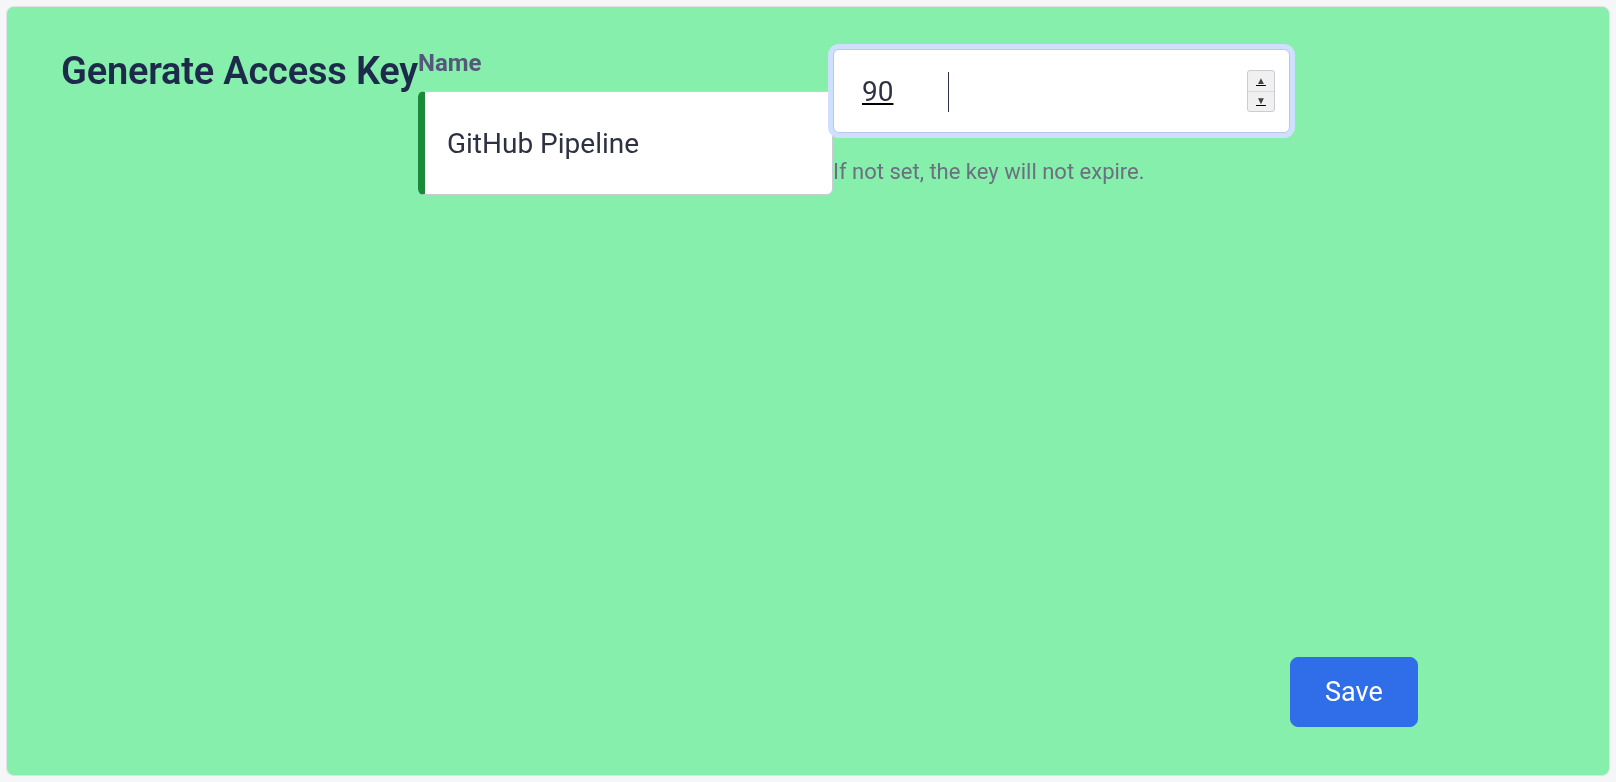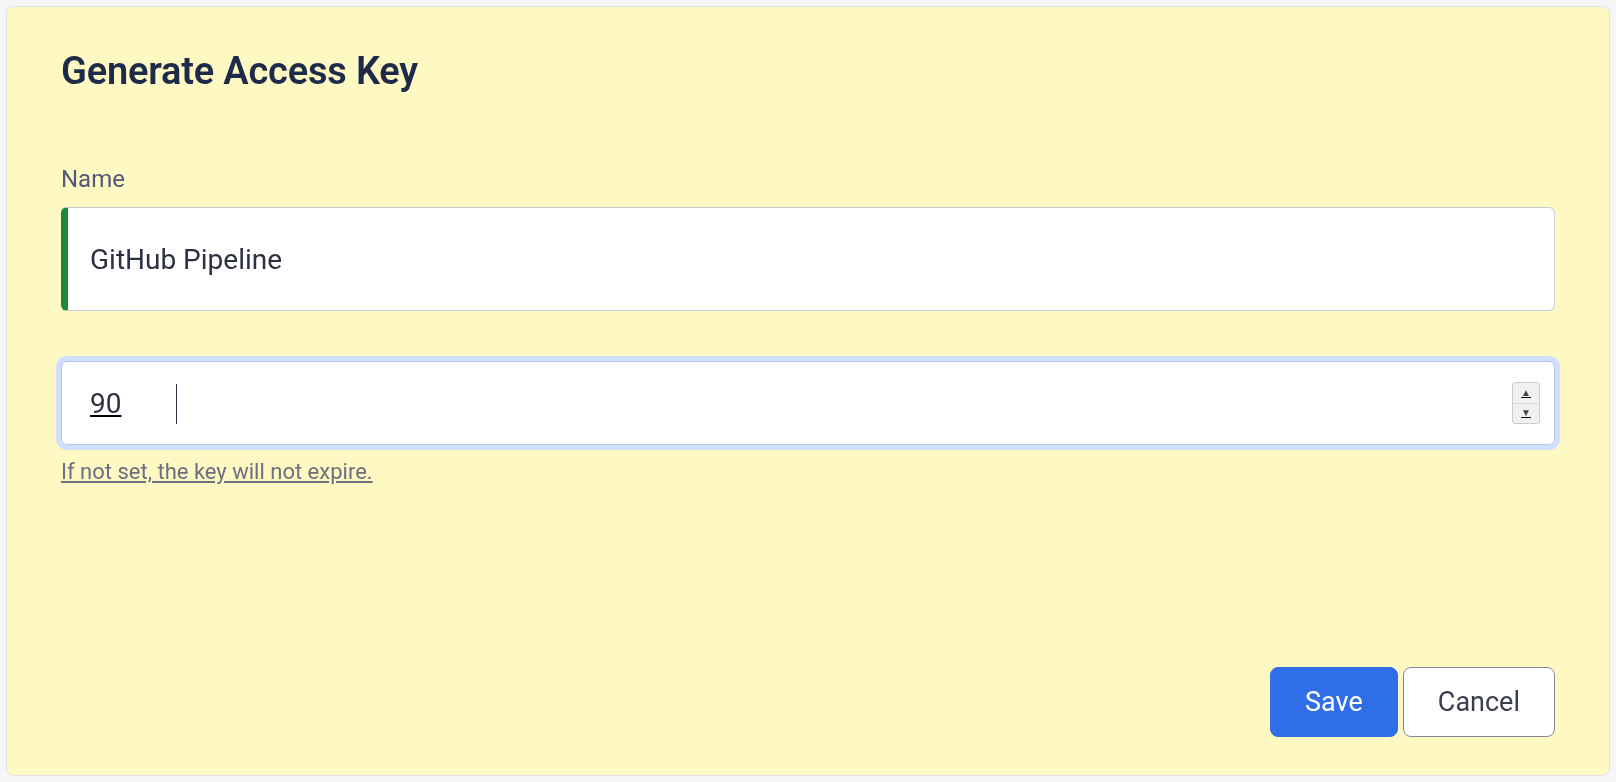--- a/index.html
+++ b/index.html
@@ -8,44 +8,44 @@
       padding: 0;
     }
     body {
       font-family: -apple-system, BlinkMacSystemFont, "Segoe UI", Roboto, "Helvetica Neue", Arial, sans-serif;
       background: #f5f6f8;
       padding: 6px;
       width: 1616px;
       height: 782px;
     }
     .card {
-      background: #fef9c3;
+      background: #86efac;
       border: 1px solid #e0e2e8;
       border-radius: 8px;
-      padding: 42px 54px 38px 54px;
+      padding: 42px 54px 48px 54px;
       height: 100%;
       display: flex;
-      flex-direction: column;
+      flex-direction: row;
     }
     .page-title {
       font-size: 38px;
       font-weight: 600;
       color: #1e2a4a;
       margin-bottom: 72px;
       letter-spacing: -0.2px;
     }
     .field-group {
       margin-bottom: 50px;
     }
     .field-label {
       display: block;
       font-size: 24px;
       color: #54587a;
       margin-bottom: 14px;
-      font-weight: 400;
+      font-weight: 700;
     }
     .text-input-wrapper {
       position: relative;
     }
     .text-input {
       width: 100%;
       height: 104px;
       padding: 0 28px;
       font-size: 28px;
       color: #2d3142;
@@ -116,28 +116,27 @@
       font-size: 10px;
       color: #444;
       line-height: 1;
     }
     .spinner-btn:first-child {
       border-bottom: 1px solid #d8dae0;
     }
     .hint-text {
       font-size: 22px;
       color: #6b6f80;
-      margin-top: 14px;
-      text-decoration: underline;
+      margin-top: 26px;
     }
     .button-row {
       margin-top: auto;
       display: flex;
       justify-content: flex-end;
-      gap: 5px;
+      gap: 18px;
     }
     .btn {
       height: 70px;
       padding: 0 34px;
       font-size: 27px;
       border-radius: 8px;
       cursor: pointer;
       font-family: inherit;
       font-weight: 400;
       display: inline-flex;
@@ -175,15 +174,14 @@
       <div class="spinner">
         <div class="spinner-btn">▲</div>
         <div class="spinner-btn">▼</div>
       </div>
     </div>
     <div class="hint-text">If not set, the key will not expire.</div>
   </div>
 
   <div class="button-row">
     <button class="btn btn-primary">Save</button>
-    <button class="btn btn-secondary">Cancel</button>
   </div>
 </div>
 
 </body></html>

